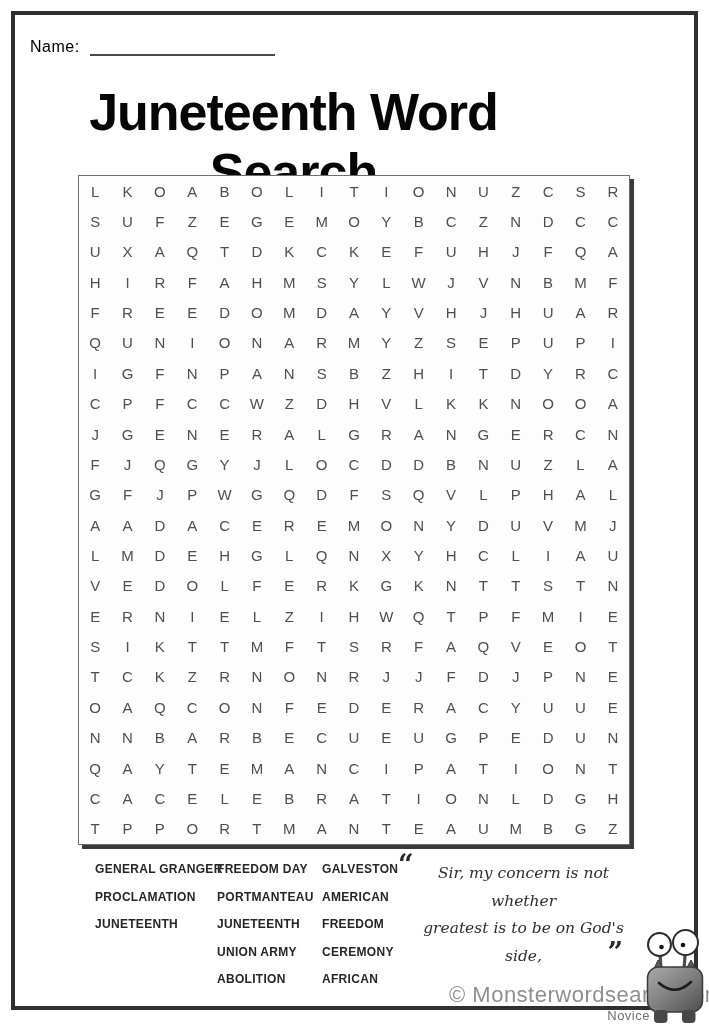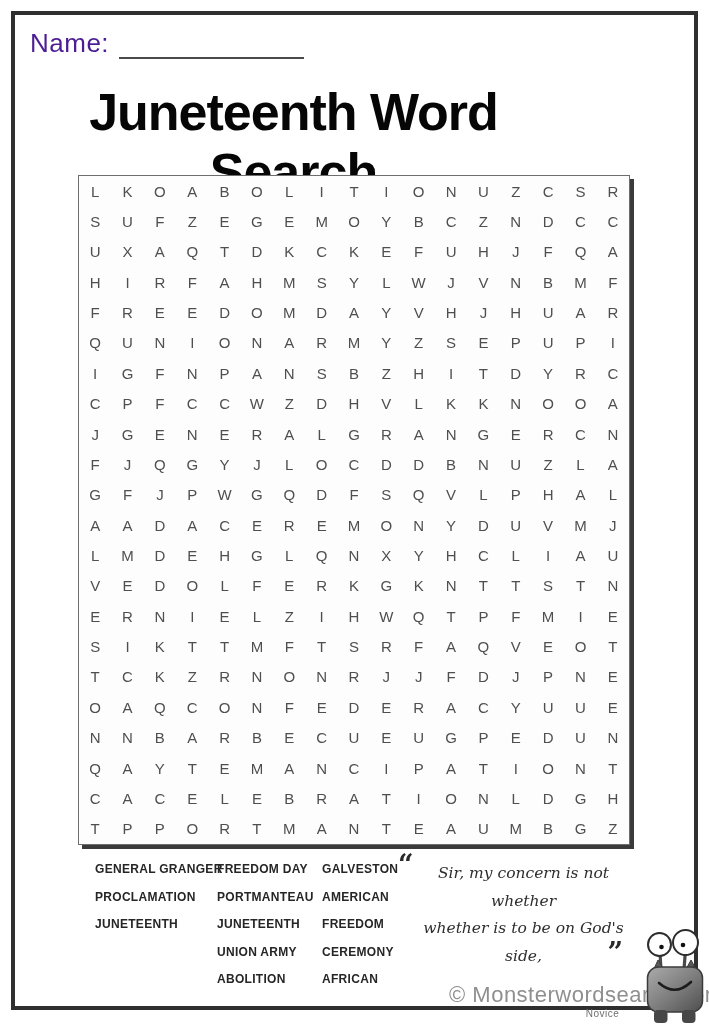--- a/index.html
+++ b/index.html
@@ -2,21 +2,21 @@
 <html><head>
 <meta charset="utf-8">
 <style>
   html,body{margin:0;padding:0;background:#e8e8e8;}
   .page{position:relative;width:709px;height:1024px;background:#ffffff;overflow:hidden;
         font-family:"Liberation Sans",sans-serif;margin:0 auto;}
   .frame{position:absolute;left:11px;top:11px;width:687px;height:999px;
          border:4px solid #2f2f2f;box-sizing:border-box;}
   
   .name-row{position:absolute;left:30px;top:28px;display:flex;align-items:flex-end;}
-  .name-label{font-size:26px;color:#4c1d95;letter-spacing:0.5px;}
+  .name-label{font-size:16px;color:#000000;letter-spacing:0.5px;}
   .name-line{display:inline-block;width:185px;height:26px;margin-left:10px;
              border-bottom:2px solid #4a4a4a;}
   
   .title{position:absolute;left:0;top:82px;width:587px;text-align:center;
          font-size:52px;font-weight:bold;color:#060606;letter-spacing:-1px;}
   
   .grid-box{position:absolute;left:78px;top:175px;width:552px;height:670px;
             border:1px solid #6e6e6e;background:#fdfdfd;box-sizing:border-box;
             box-shadow:4px 4px 0 0 #3a3a3a;
             display:grid;grid-template-columns:repeat(17,1fr);grid-template-rows:repeat(22,1fr);}
@@ -33,22 +33,22 @@
   .quote{position:absolute;left:406px;top:860px;width:235px;text-align:center;
          font-family:"DejaVu Serif",serif;font-style:italic;color:#2e2e2e;
          font-size:15.5px;line-height:27.5px;}
   .q-mark{position:absolute;font-style:normal;font-weight:bold;font-size:27px;color:#2a2a2a;
           font-family:"DejaVu Serif",serif;}
   .open-q{left:-8px;top:-9px;}
   .close-q{right:18px;top:79px;}
   
   .copyright{position:absolute;left:449px;top:982px;font-size:22px;color:#8f8f8f;
              letter-spacing:0.5px;z-index:3;white-space:nowrap;}
-  .novice{position:absolute;left:555px;top:1008px;width:95px;text-align:center;
-          font-size:10px;color:#6f6f6f;letter-spacing:0.5px;}
+  .novice{position:absolute;left:555px;top:1008px;width:95px;text-align:right;
+          font-size:13px;color:#6f6f6f;letter-spacing:0.5px;}
   .mascot{position:absolute;left:642px;top:929px;width:67px;height:95px;z-index:5;}
 </style>
 </head>
 <body>
 
 <div class="page">
   <div class="frame"></div>
 
   <div class="name-row">
     <span class="name-label">Name:</span>
@@ -454,21 +454,21 @@
         <div class="wl-item">CEREMONY</div>
         <div class="wl-item">AFRICAN</div>
       </div>
     </div>
 
   <div class="quote">
     <span class="q-mark open-q">“</span>
     <span class="q-mark close-q">”</span>
     <div>
         <div class="q-line">Sir, my concern is not whether</div>
-        <div class="q-line">whether is to be on God's side,</div>
+        <div class="q-line">greatest is to be on God's side,</div>
       </div>
 
   </div>
 
   <div class="copyright">© Monsterwordsearch.com</div>
   <div class="novice">Novice</div>
 
   <svg class="mascot" viewBox="0 0 67 95" xmlns="http://www.w3.org/2000/svg">
     <defs>
       <linearGradient id="bodyg" x1="0" y1="0" x2="1" y2="1">

